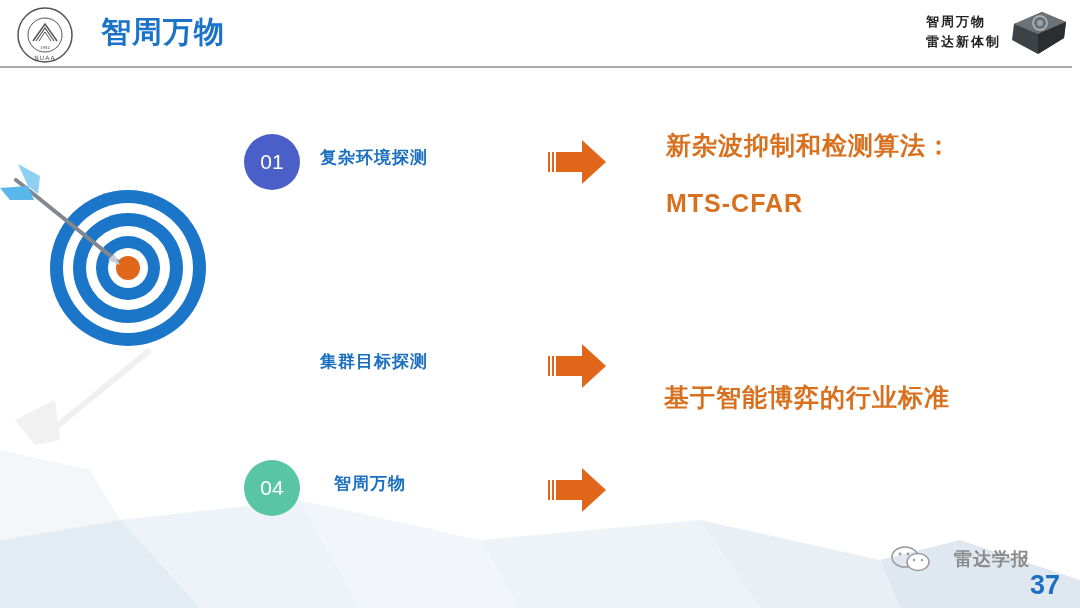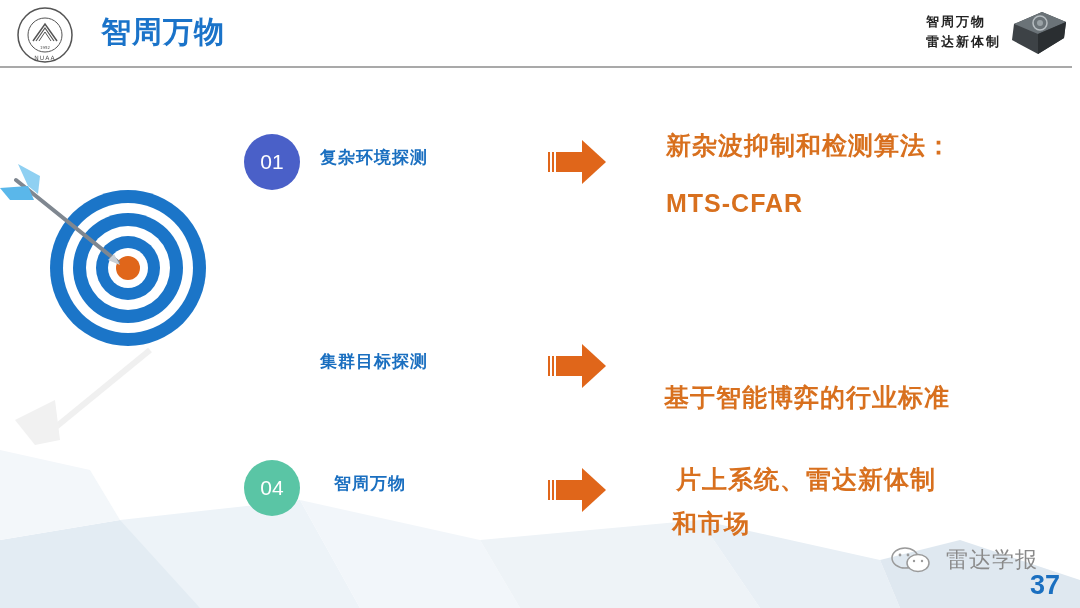--- a/index.html
+++ b/index.html
@@ -46,21 +46,21 @@
     white-space: nowrap; letter-spacing: 1px;
   }
   .arrow { position: absolute; left: 548px; width: 60px; height: 44px; }
   .solution {
     position: absolute; font-size: 25px; font-weight: bold; color: #d8701e;
     line-height: 36px; white-space: nowrap; letter-spacing: 1px;
   }
 
   
   .wechat { position: absolute; left: 890px; top: 545px; z-index: 2; display: flex; align-items: center; }
-  .wechat-label { font-size: 22px; color: #8a8a8a; margin-left: 14px; letter-spacing: 1px; }
+  .wechat-label { font-size: 18px; color: #8a8a8a; margin-left: 22px; letter-spacing: 1px; font-weight: bold; }
   .page-num {
     position: absolute; left: 1030px; top: 570px; z-index: 3;
     font-size: 27px; font-weight: bold; color: #1a6fc0;
     font-family: "Liberation Sans", sans-serif;
   }
 </style>
 </head>
 <body>
 
 <div class="slide">
@@ -149,24 +149,20 @@
 
   <div class="row" style="top:460px;">
     <div class="num-circle" style="top:0; background:#5ac5a5;">04</div>
     <div class="problem" style="left:334px; top:12px;">智周万物</div>
     <svg class="arrow" style="top:8px;" viewBox="0 0 60 44">
       <rect x="0" y="12" width="2" height="20" fill="#e0661a"></rect>
       <rect x="4" y="12" width="2" height="20" fill="#e0661a"></rect>
       <rect x="8" y="12" width="26" height="20" fill="#e0661a"></rect>
       <polygon points="34,0 58,22 34,44" fill="#e0661a"></polygon>
     </svg>
-    <div class="solution" style="left:672px; top:2px;">
-      <div style="padding-left:4px;">片上系统、雷达新体制</div>
-      <div style="margin-top:8px;">和市场</div>
-    </div>
   </div>
 
   <div class="wechat">
     <svg width="42" height="28" viewBox="0 0 42 28">
       <ellipse cx="15" cy="12" rx="13" ry="10" fill="none" stroke="#9a9a9a" stroke-width="1.5"></ellipse>
       <ellipse cx="28" cy="17" rx="11" ry="8.5" fill="#fff" stroke="#9a9a9a" stroke-width="1.5"></ellipse>
       <circle cx="10" cy="9" r="1.4" fill="#9a9a9a"></circle>
       <circle cx="18" cy="9" r="1.4" fill="#9a9a9a"></circle>
       <circle cx="24" cy="15" r="1.2" fill="#9a9a9a"></circle>
       <circle cx="32" cy="15" r="1.2" fill="#9a9a9a"></circle>

